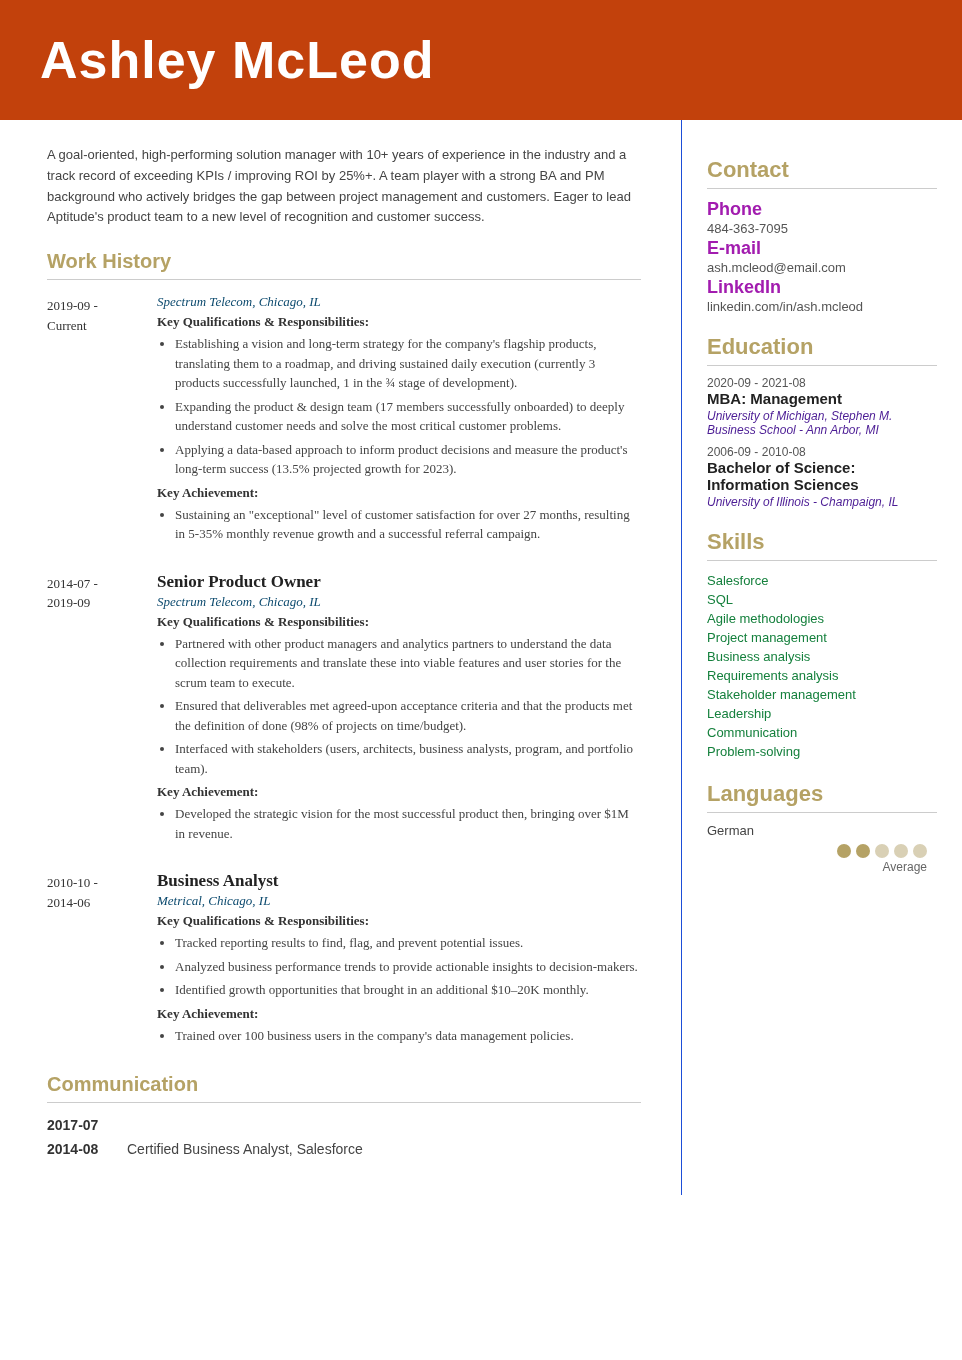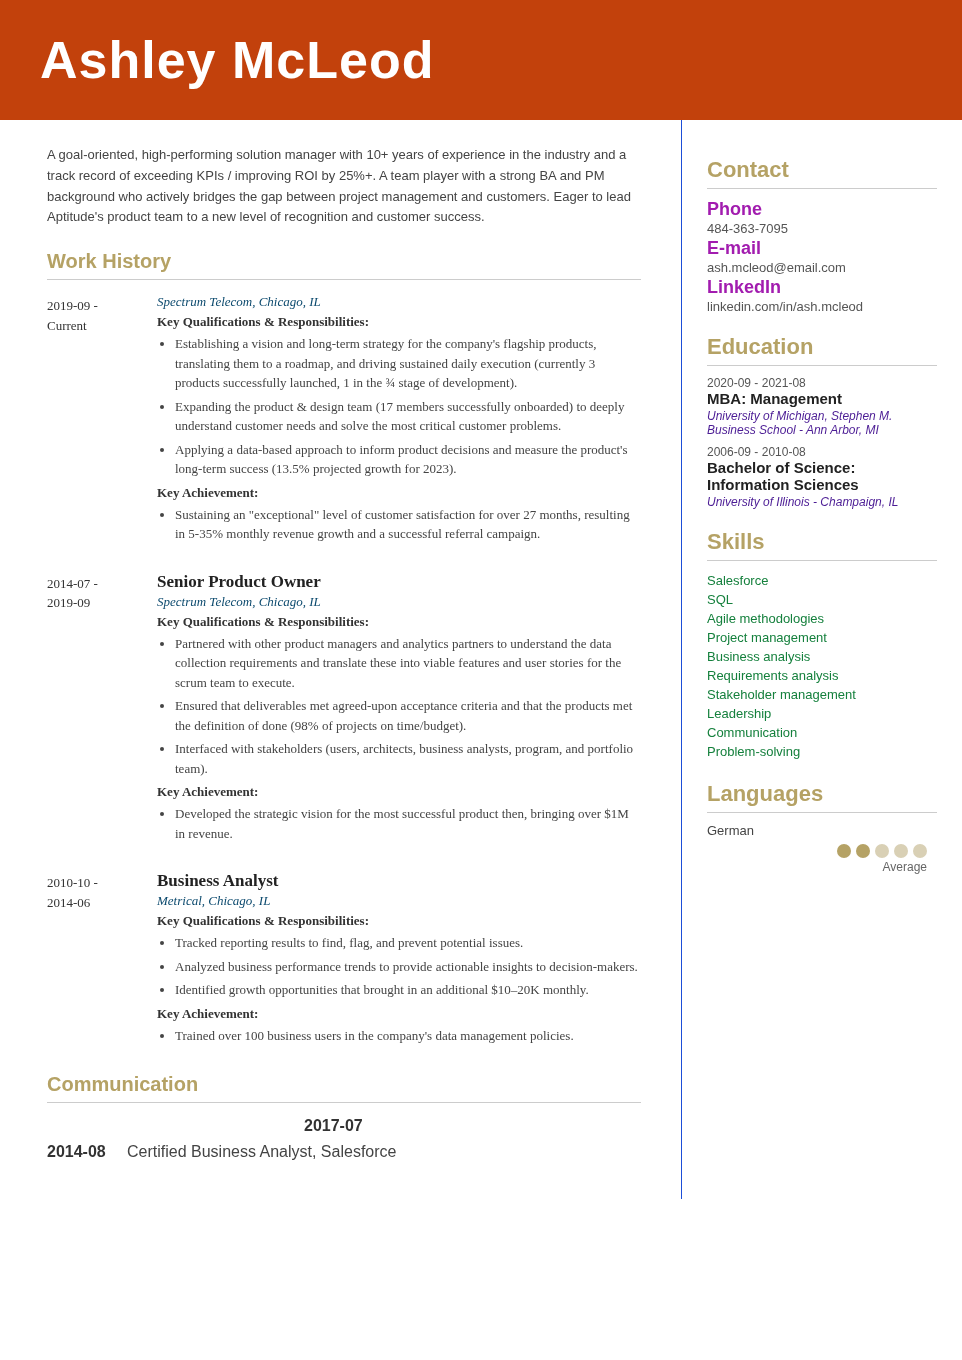--- a/index.html
+++ b/index.html
@@ -114,22 +114,21 @@
       margin-bottom: 4px;
       line-height: 1.5;
       color: #444;
       font-size: 13px;
     }
 
     
     .cert-item {
       display: flex;
       margin-bottom: 8px;
-      font-size: 16px;
-      justify-content: center;
+      font-size: 14px;
     }
 
     .cert-date {
       width: 80px;
       min-width: 80px;
       font-weight: 700;
       color: #333;
     }
 
     .cert-name {

